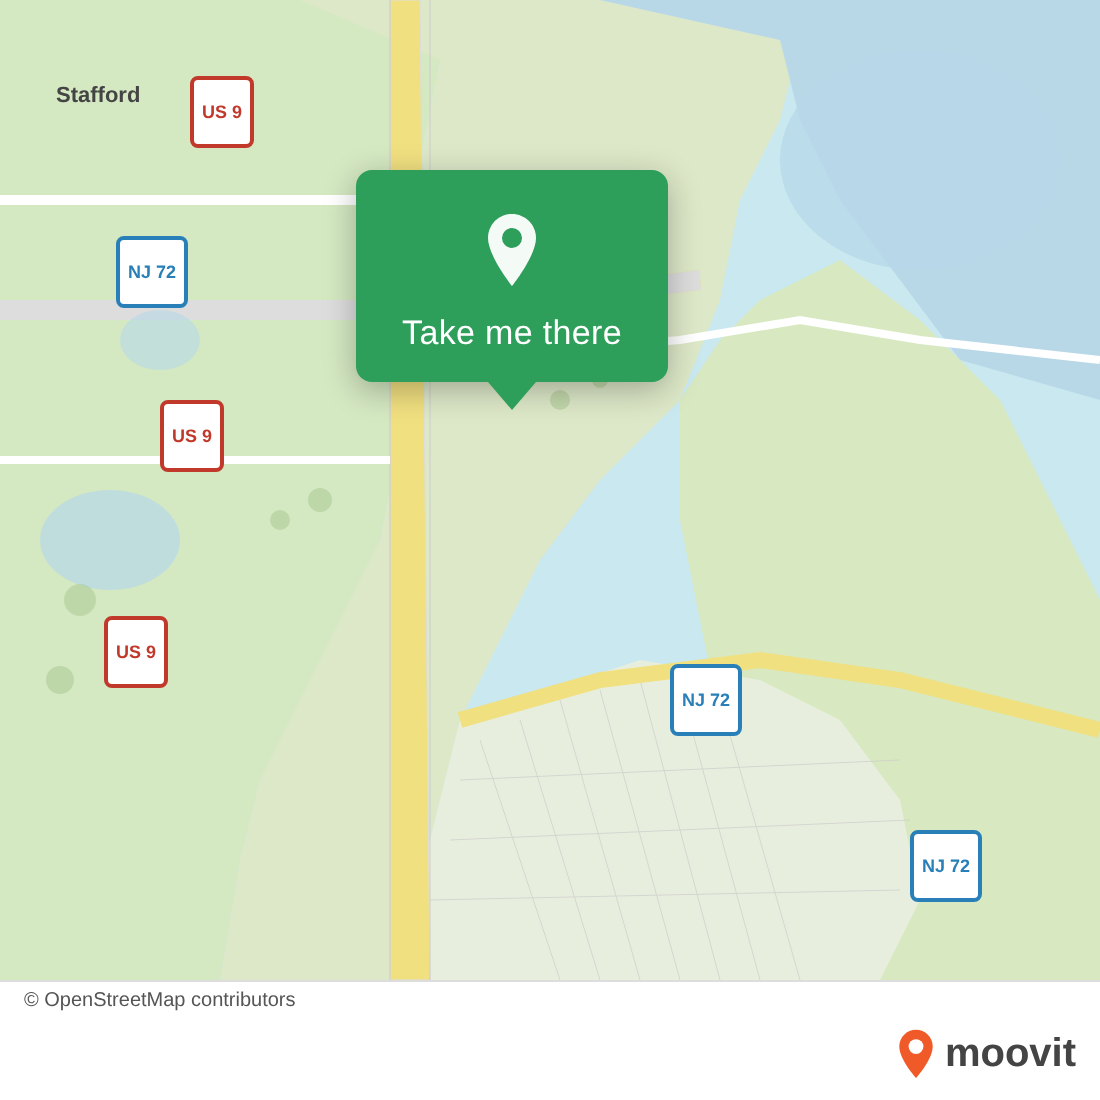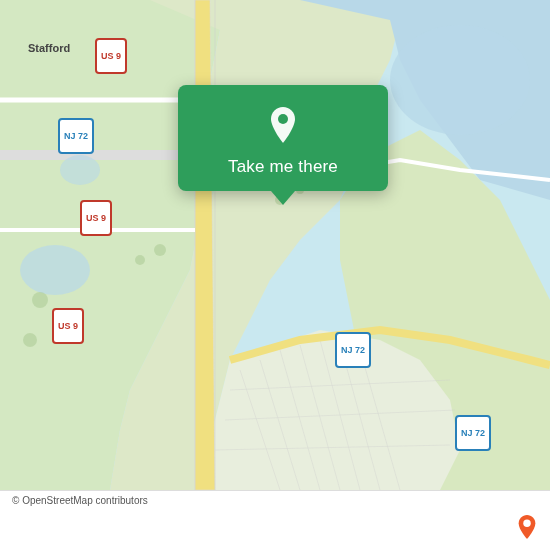--- a/index.html
+++ b/index.html
@@ -26,21 +26,21 @@
       height: 100%;
       position: absolute;
       top: 0; left: 0;
     }
 
     
     #popup-card {
       position: absolute;
       top: 85px;
       left: 178px;
-      width: 210px;
+      width: 156px;
       background: #2e9e5b;
       border-radius: 8px;
       display: flex;
       flex-direction: column;
       align-items: center;
       padding: 18px 16px 14px 16px;
       box-shadow: 0 4px 16px rgba(0,0,0,0.28);
       z-index: 10;
     }
 
@@ -220,14 +220,15 @@
 </div>
 
 <div id="bottom-bar">
   <div id="attribution">© OpenStreetMap contributors</div>
 
   <div id="moovit-logo">
     <svg class="moovit-pin" viewBox="0 0 22 28" xmlns="http://www.w3.org/2000/svg">
       <path d="M11 1C6.03 1 2 5.03 2 10c0 7 9 17 9 17s9-10 9-17c0-4.97-4.03-9-9-9z" fill="#f05a28"></path>
       <circle cx="11" cy="10" r="4" fill="white"></circle>
     </svg>
+    <span class="moovit-text">moovit</span>
   </div>
 </div>
 
 </body></html>

